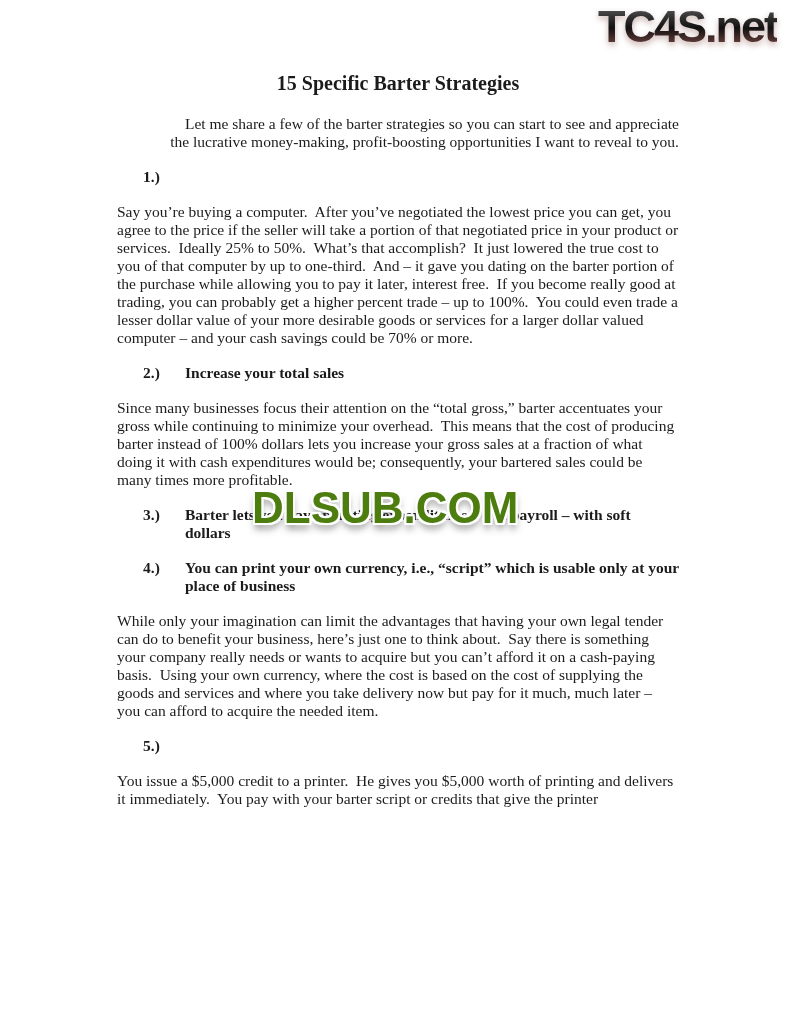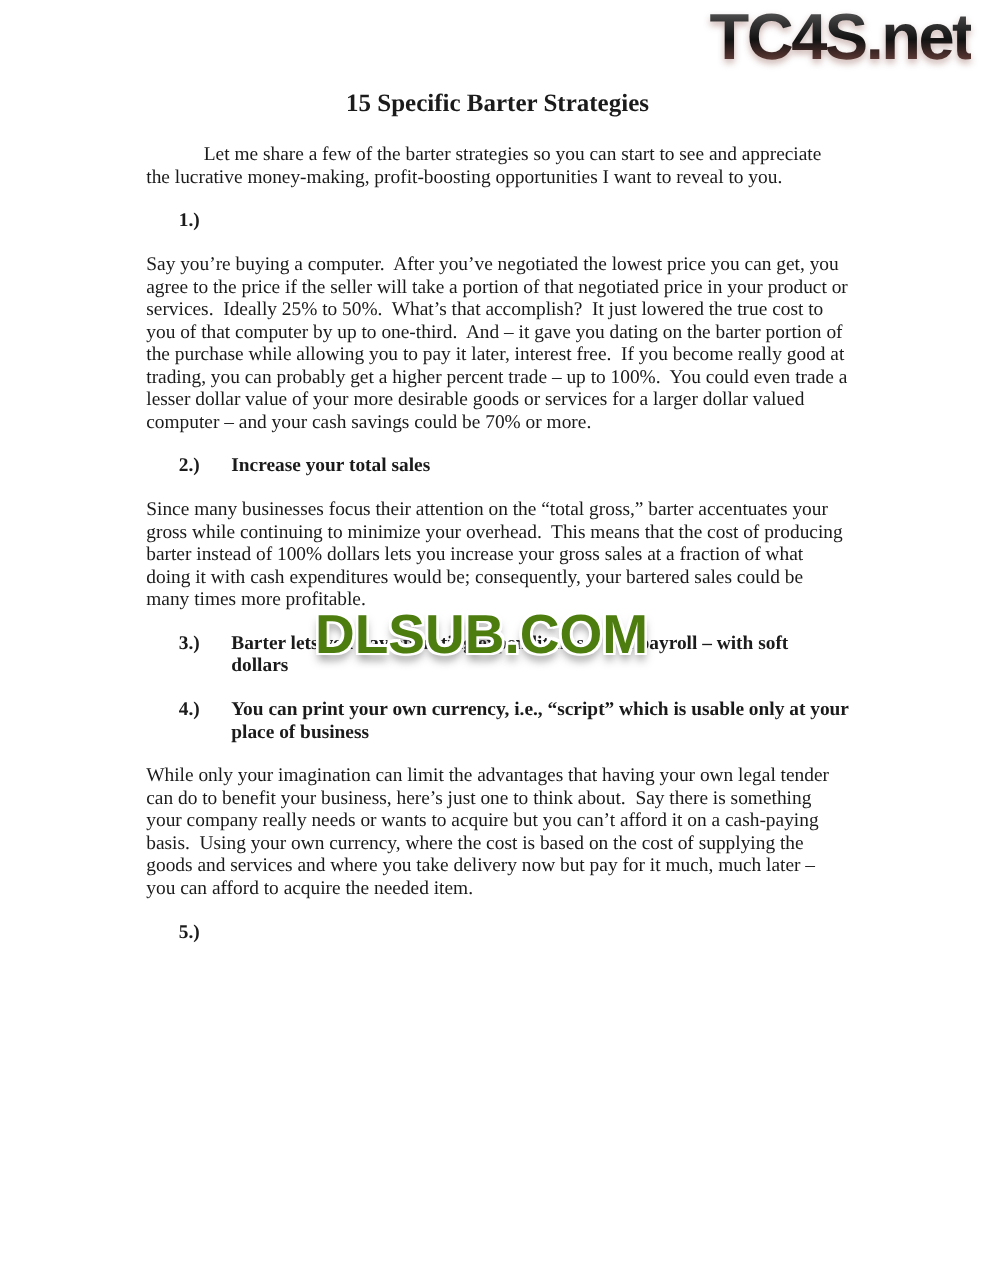--- a/index.html
+++ b/index.html
@@ -4,33 +4,33 @@
 <style>
   html, body { margin:0; padding:0; background:#ffffff; }
   .page {
     position:relative; width:791px; height:1024px; background:#ffffff;
     overflow:hidden; font-family:"Liberation Serif", serif; color:#1b1b1b;
   }
   
   .logo-tc4s {
     position:absolute; top:2px; right:14px;
     font-family:"Liberation Sans", sans-serif; font-weight:800;
-    font-size:52px; letter-spacing:-2px; line-height:1.1;
+    font-size:45px; letter-spacing:-2px; line-height:1.1;
     background:linear-gradient(180deg,#6e6e6e 0%,#353535 28%,#121212 52%,#4f312e 76%,#9a6f64 100%);
     -webkit-background-clip:text; background-clip:text; color:transparent;
     filter:drop-shadow(0 3px 3px rgba(135,85,75,0.45));
   }
   .content { position:absolute; top:0; left:117px; width:562px; padding-top:72px; }
   .doc-title {
     font-size:20px; font-weight:bold; text-align:center; margin:0 0 20px 0;
   }
   .body-para {
     font-size:15.5px; line-height:18px; margin:0 0 17px 0; white-space:pre-wrap;
   }
-  .intro { text-indent:46px; }
+  .intro { text-indent:46px;text-align:right; }
   .section-head {
     display:flex; font-weight:bold; font-size:15.5px; line-height:18px; margin:0 0 17px 0;
   }
   .sec-num { flex:0 0 68px; padding-left:26px; box-sizing:border-box; }
   .sec-title { flex:1; }
   
   .watermark {
     position:absolute; left:252px; top:486px;
     font-family:"Liberation Sans", sans-serif; font-weight:800;
     font-size:44px; line-height:44px; letter-spacing:0px;
@@ -82,19 +82,20 @@
 
     <div class="section-head">
       <span class="sec-num">4.)</span>
       <span class="sec-title">You can print your own currency, i.e., “script” which is usable only at your place of business</span>
     </div>
     <p class="body-para">While only your imagination can limit the advantages that having your own legal tender can do to benefit your business, here’s just one to think about.  Say there is something your company really needs or wants to acquire but you can’t afford it on a cash-paying basis.  Using your own currency, where the cost is based on the cost of supplying the goods and services and where you take delivery now but pay for it much, much later – you can afford to acquire the needed item.</p>
 
     <div class="section-head">
       <span class="sec-num">5.)</span>
     </div>
+    <p class="body-para">You issue a $5,000 credit to a printer.  He gives you $5,000 worth of printing and delivers it immediately.  You pay with your barter script or credits that give the printer</p>
 
   </div>
 
   <div class="watermark">DLSUB.COM</div>
 
 
 </div>
 
 </body></html>

